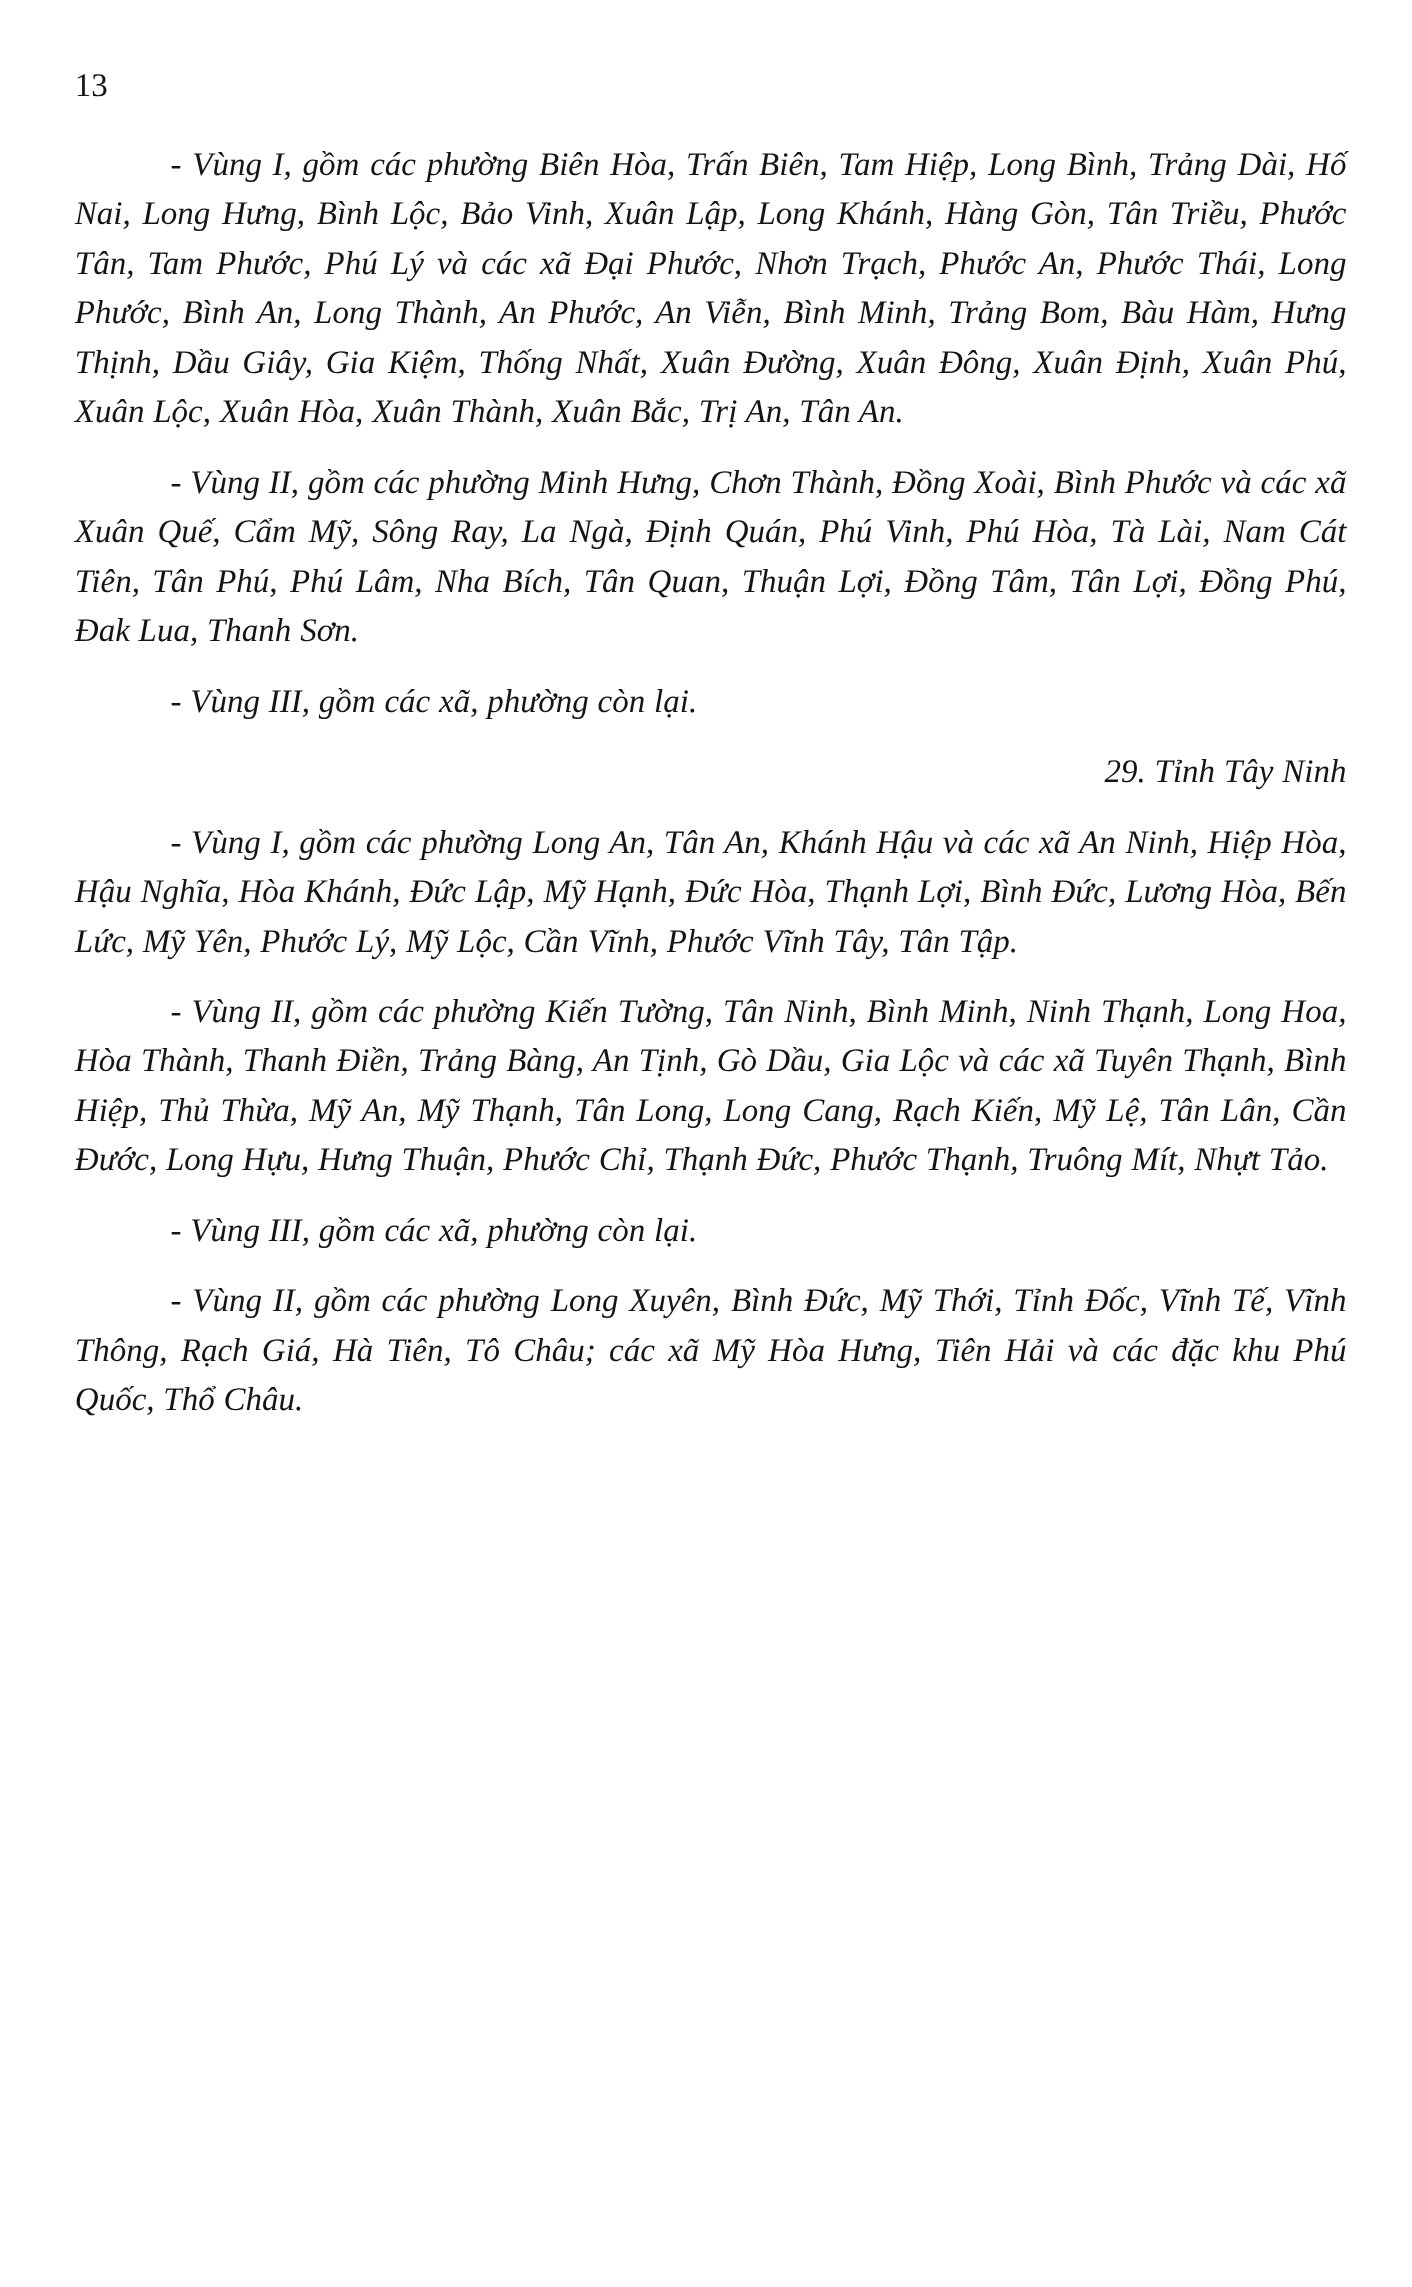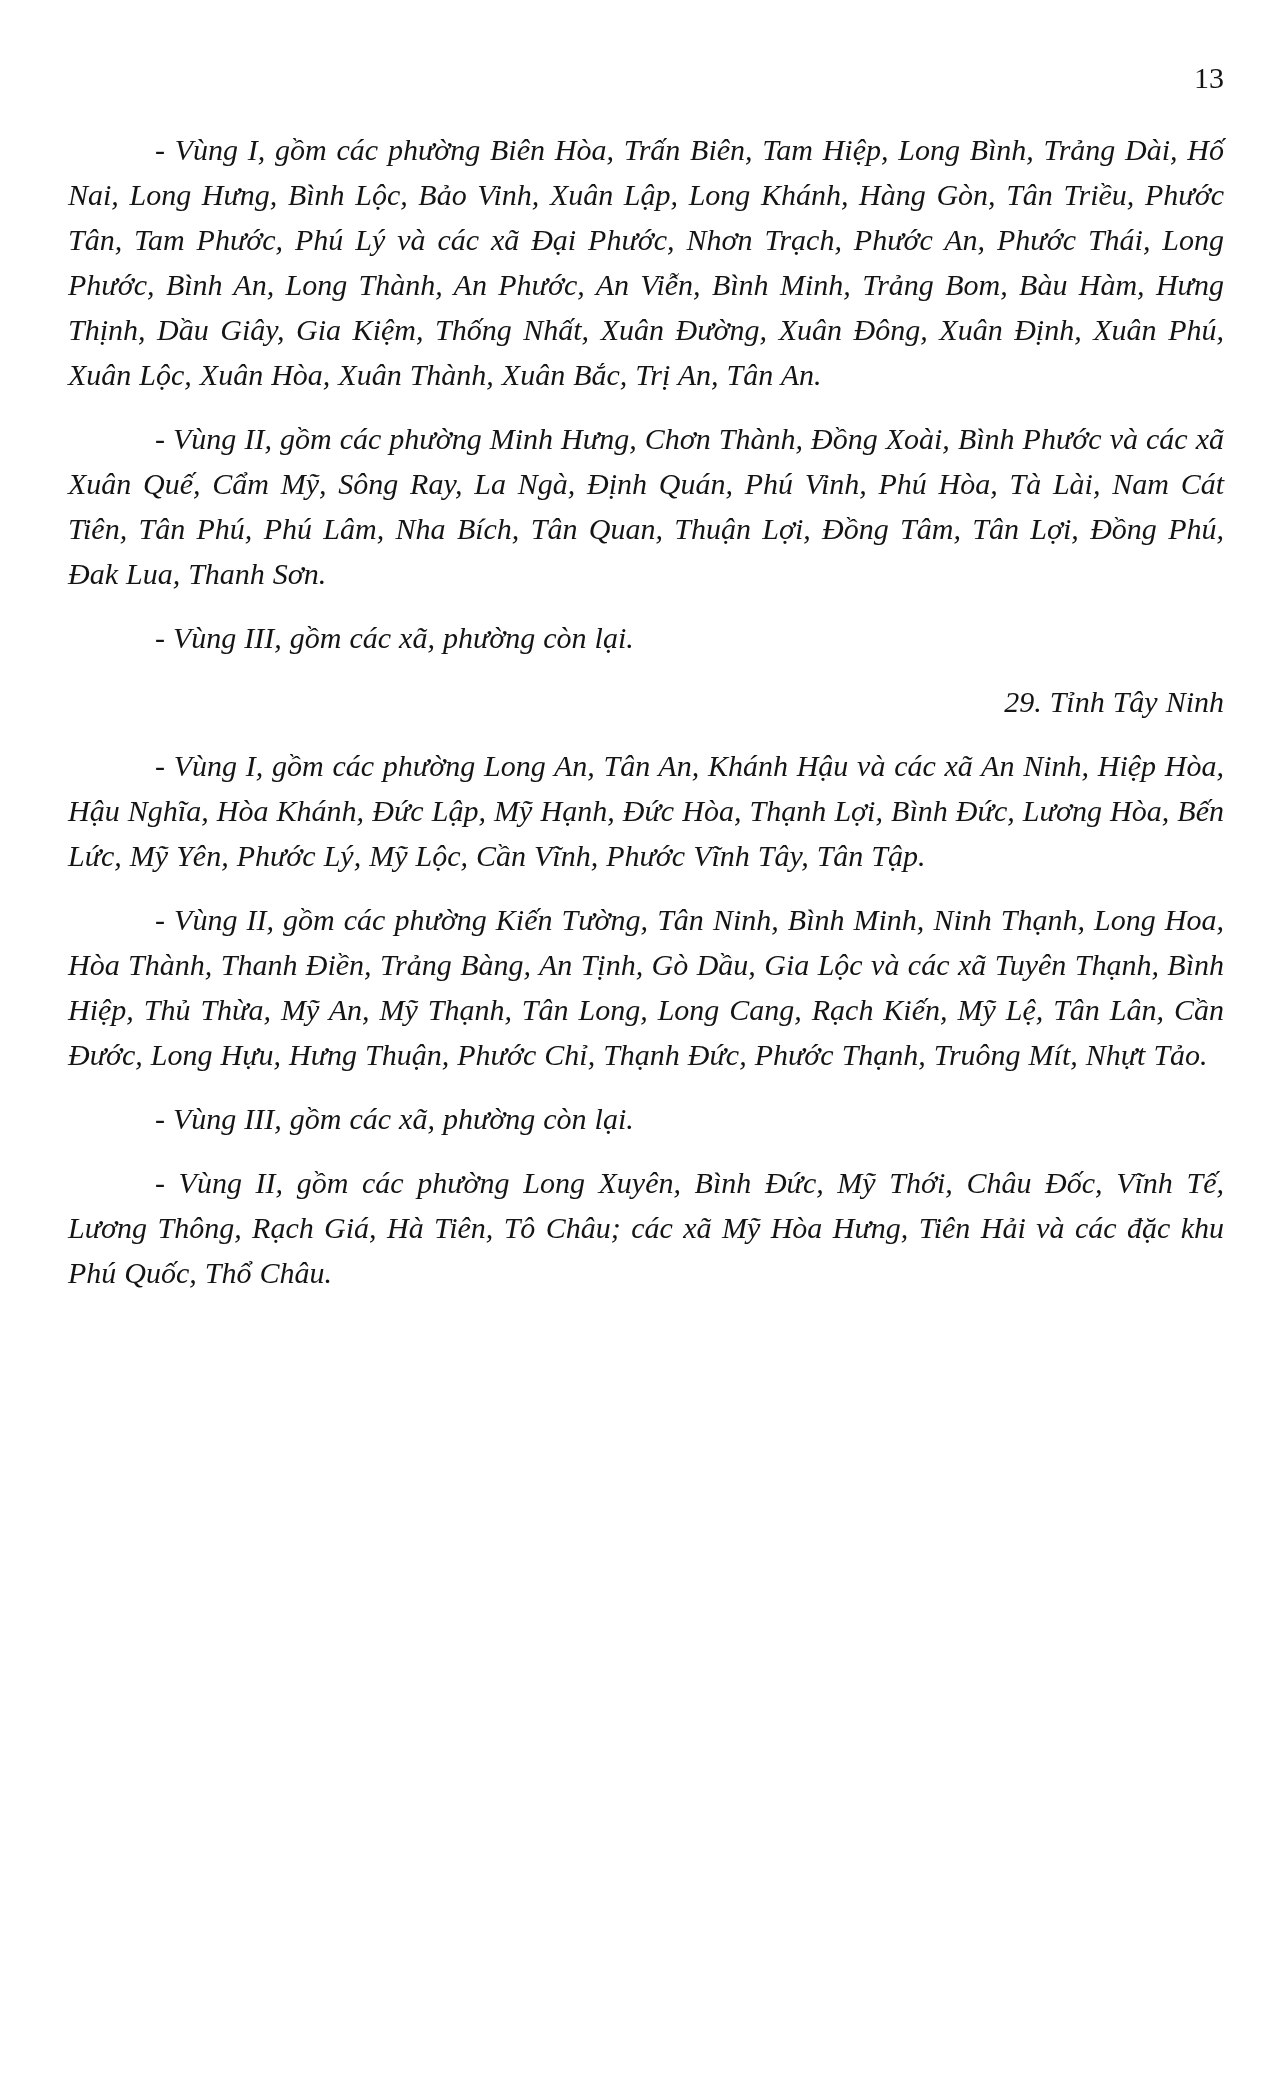--- a/index.html
+++ b/index.html
@@ -17,21 +17,21 @@
   .page {
     box-sizing: border-box;
     width: 1284px;
     height: 2079px;
     padding: 55px 60px 40px 68px;
     background: #ffffff;
   }
   .pageno {
     font-size: 30px;
     line-height: 45px;
-    text-align: right;
+    text-align: left;
     margin: 0 0 27px 0;
   }
   .par {
     font-size: 30px;
     line-height: 45px;
     text-align: justify;
     text-indent: 87px;
     margin: 0 0 19px 0;
     word-spacing: 0.5px;
     hyphens: none;
@@ -61,15 +61,15 @@
   <p class="par heading">29. Tỉnh Tây Ninh</p>
 
   <p class="par">- Vùng I, gồm các phường Long An, Tân An, Khánh Hậu và các xã An Ninh, Hiệp Hòa, Hậu Nghĩa, Hòa Khánh, Đức Lập, Mỹ Hạnh, Đức Hòa, Thạnh Lợi, Bình Đức, Lương Hòa, Bến Lức, Mỹ Yên, Phước Lý, Mỹ Lộc, Cần Vĩnh, Phước Vĩnh Tây, Tân Tập.</p>
 
   <p class="par">- Vùng II, gồm các phường Kiến Tường, Tân Ninh, Bình Minh, Ninh Thạnh, Long Hoa, Hòa Thành, Thanh Điền, Trảng Bàng, An Tịnh, Gò Dầu, Gia Lộc và các xã Tuyên Thạnh, Bình Hiệp, Thủ Thừa, Mỹ An, Mỹ Thạnh, Tân Long, Long Cang, Rạch Kiến, Mỹ Lệ, Tân Lân, Cần Đước, Long Hựu, Hưng Thuận, Phước Chỉ, Thạnh Đức, Phước Thạnh, Truông Mít, Nhựt Tảo.</p>
 
 
   <p class="par">- Vùng III, gồm các xã, phường còn lại.</p>
 
 
-  <p class="par">- Vùng II, gồm các phường Long Xuyên, Bình Đức, Mỹ Thới, Châu Đốc, Vĩnh Tế, Lương Thông, Rạch Giá, Hà Tiên, Tô Châu; các xã Mỹ Hòa Hưng, Tiên Hải và các đặc khu Phú Quốc, Thổ Châu.</p>
+  <p class="par">- Vùng II, gồm các phường Long Xuyên, Bình Đức, Mỹ Thới, Tỉnh Đốc, Vĩnh Tế, Vĩnh Thông, Rạch Giá, Hà Tiên, Tô Châu; các xã Mỹ Hòa Hưng, Tiên Hải và các đặc khu Phú Quốc, Thổ Châu.</p>
 
 </div>
 
 </body></html>

